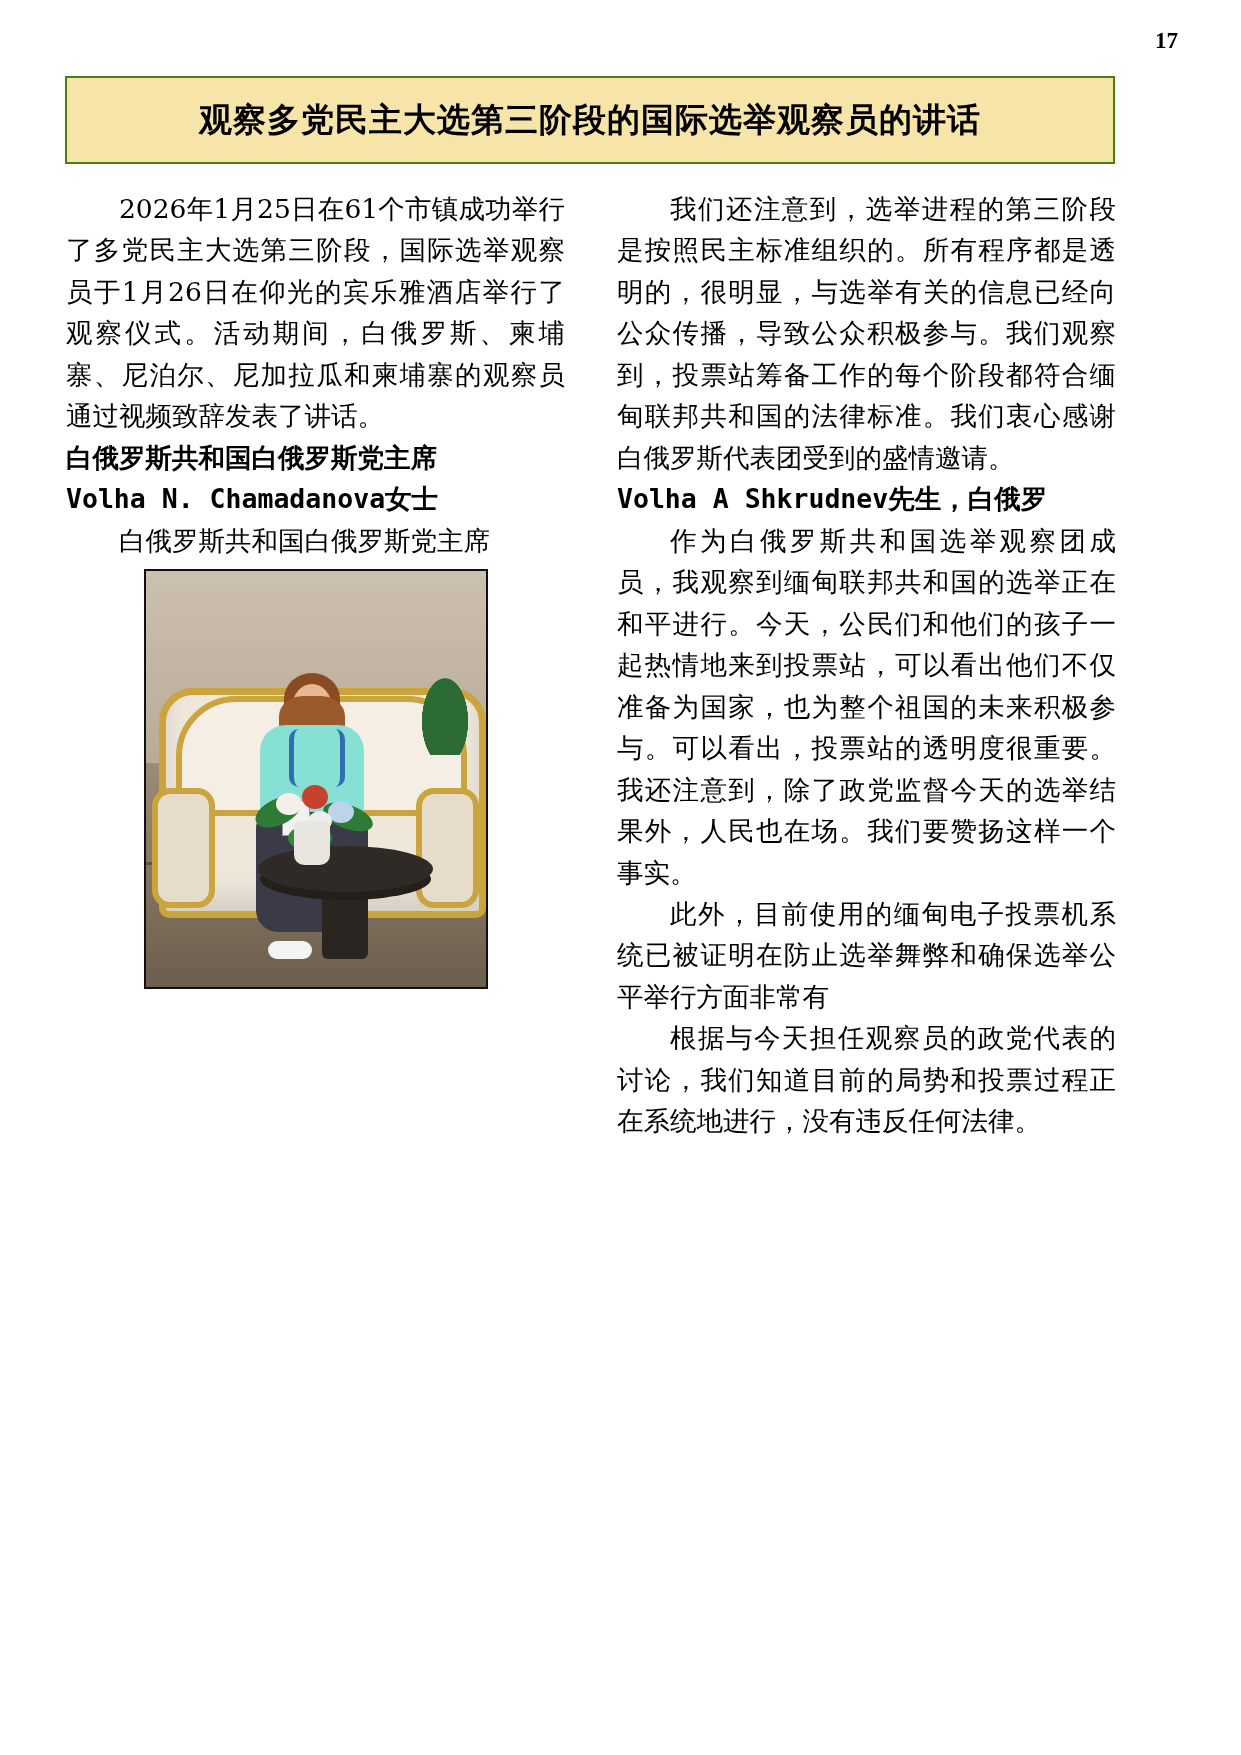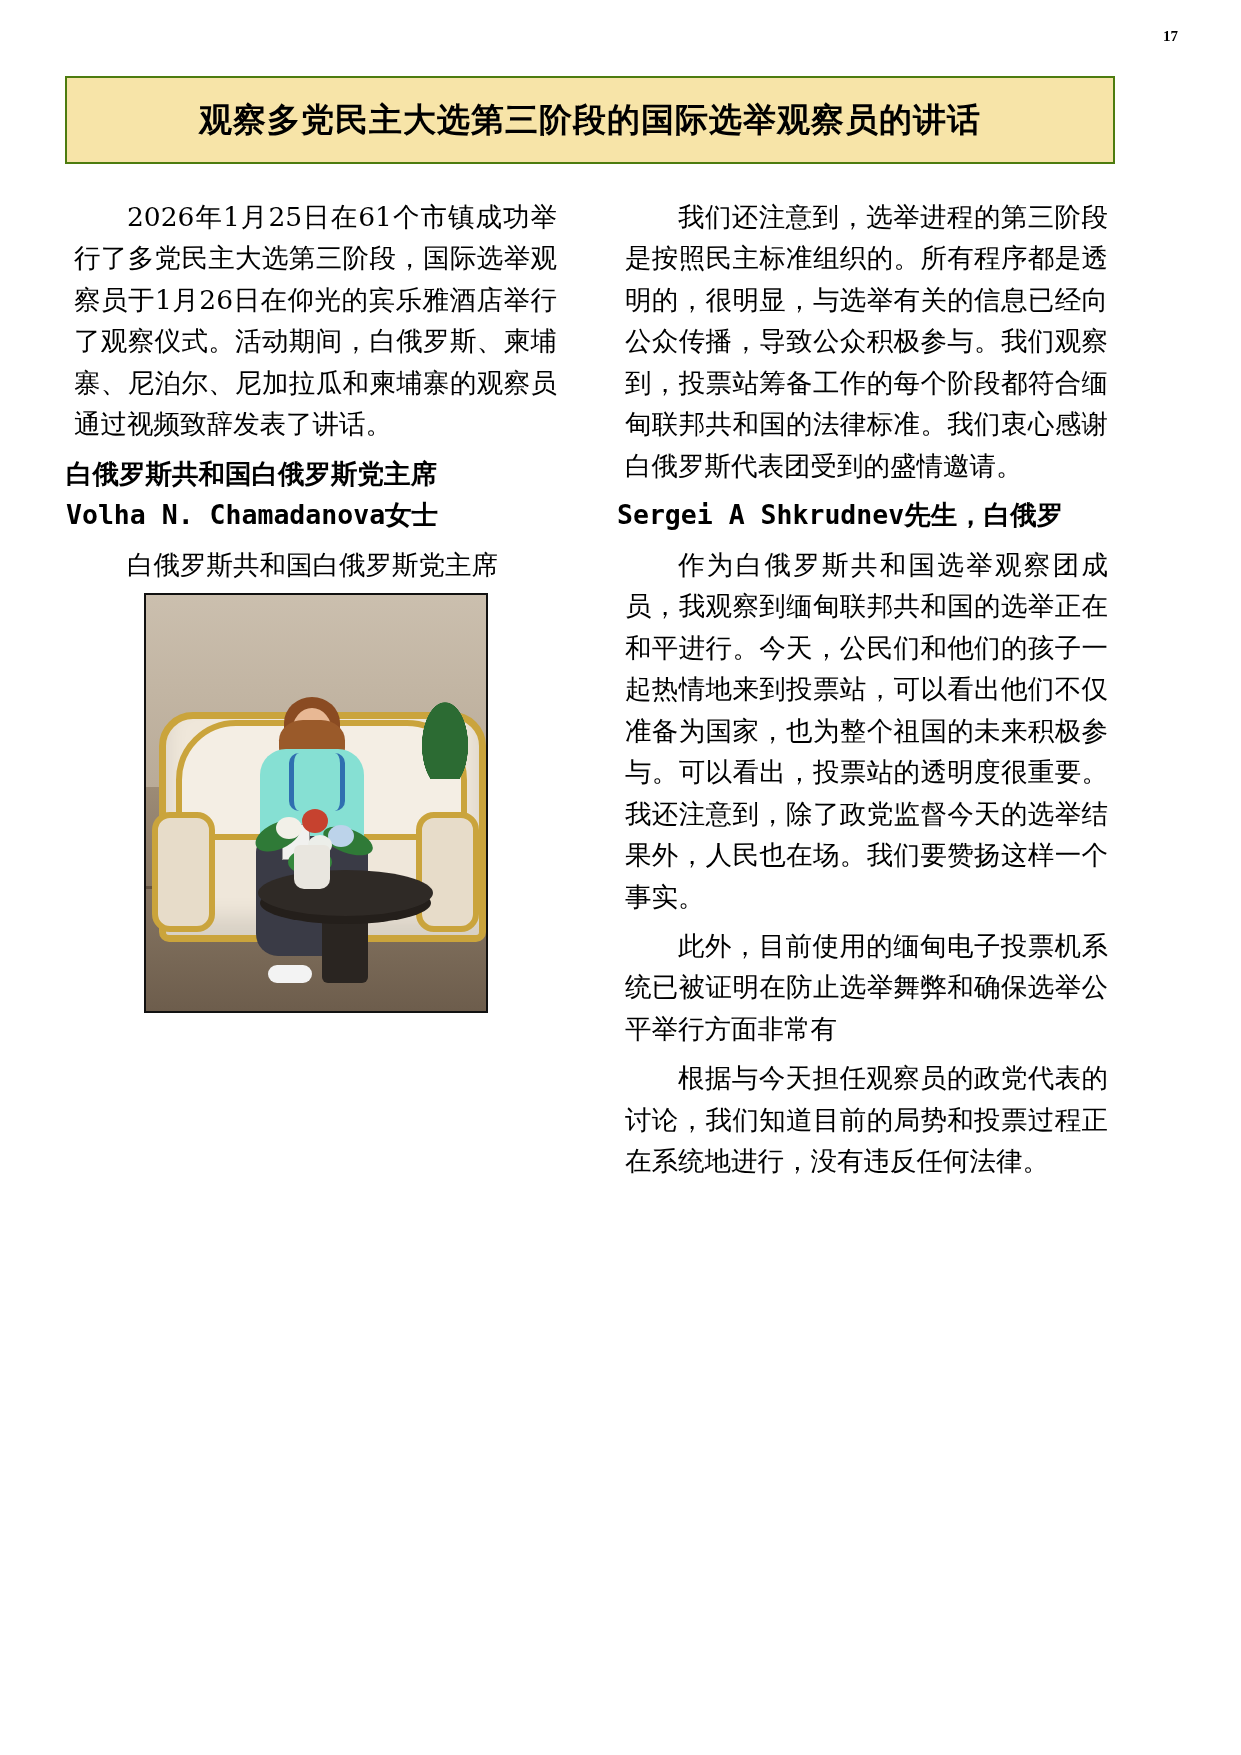--- a/index.html
+++ b/index.html
@@ -15,21 +15,21 @@
     font-family: "Liberation Serif", serif;
     box-sizing: border-box;
     overflow: hidden;
   }
   .page-number {
     position: absolute;
     top: 28px;
     right: 63px;
     font-family: "Liberation Serif", serif;
     font-weight: bold;
-    font-size: 15px;
+    font-size: 23px;
     color: #000;
   }
   .headline-box {
     position: absolute;
     top: 76px;
     left: 65px;
     width: 1050px;
     height: 88px;
     background: #f7e4a8;
     border: 2px solid #4d7c0f;
@@ -51,21 +51,21 @@
     top: 188px;
     left: 66px;
     width: 1050px;
     display: flex;
     gap: 52px;
   }
   .col {
     width: 499px;
   }
   p {
-    margin: 8px;
+    margin: 0;
     font-family: "DejaVu Serif", "Liberation Serif", serif;
     font-size: 26.5px;
     line-height: 1.565;
     text-align: justify;
     text-align-last: auto;
     color: #000;
     text-justify: inter-character;
   }
   p.indent {
     text-indent: 2em;
@@ -266,20 +266,20 @@
           <div class="ph-vase"></div>
           <div class="ph-table-leg"></div>
           <div class="ph-table"></div>
         </div>
       </div>
 
     </div>
 
     <div class="col">
       <p class="indent">我们还注意到，选举进程的第三阶段是按照民主标准组织的。所有程序都是透明的，很明显，与选举有关的信息已经向公众传播，导致公众积极参与。我们观察到，投票站筹备工作的每个阶段都符合缅甸联邦共和国的法律标准。我们衷心感谢白俄罗斯代表团受到的盛情邀请。</p>
-      <p class="subhead mono-lead">Sergei  A  Shkrudnev先生，白俄罗</p>
+      <p class="subhead mono-lead">Volha  A  Shkrudnev先生，白俄罗</p>
       <p class="indent">作为白俄罗斯共和国选举观察团成员，我观察到缅甸联邦共和国的选举正在和平进行。今天，公民们和他们的孩子一起热情地来到投票站，可以看出他们不仅准备为国家，也为整个祖国的未来积极参与。可以看出，投票站的透明度很重要。我还注意到，除了政党监督今天的选举结果外，人民也在场。我们要赞扬这样一个事实。</p>
       <p class="indent">此外，目前使用的缅甸电子投票机系统已被证明在防止选举舞弊和确保选举公平举行方面非常有</p>
       <p class="indent">根据与今天担任观察员的政党代表的讨论，我们知道目前的局势和投票过程正在系统地进行，没有违反任何法律。</p>
     </div>
 
   </div>
 </div>
 
 </body></html>

